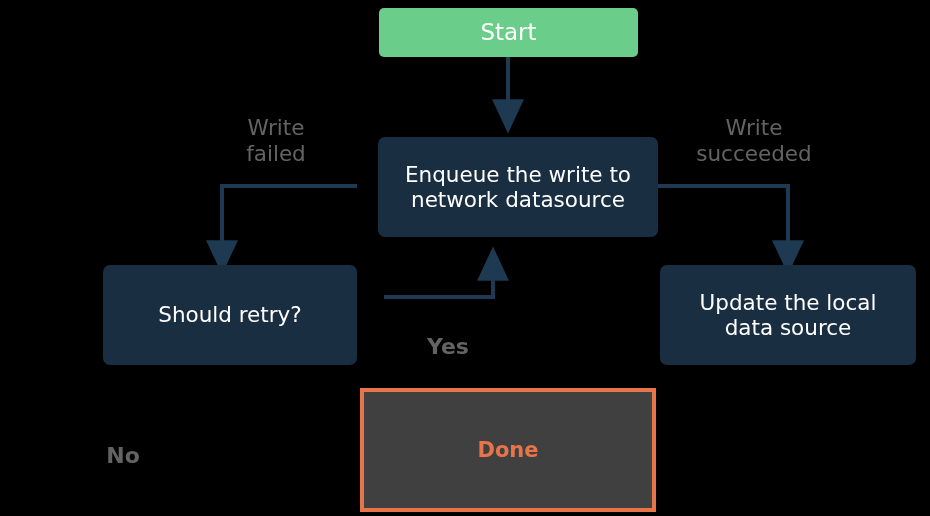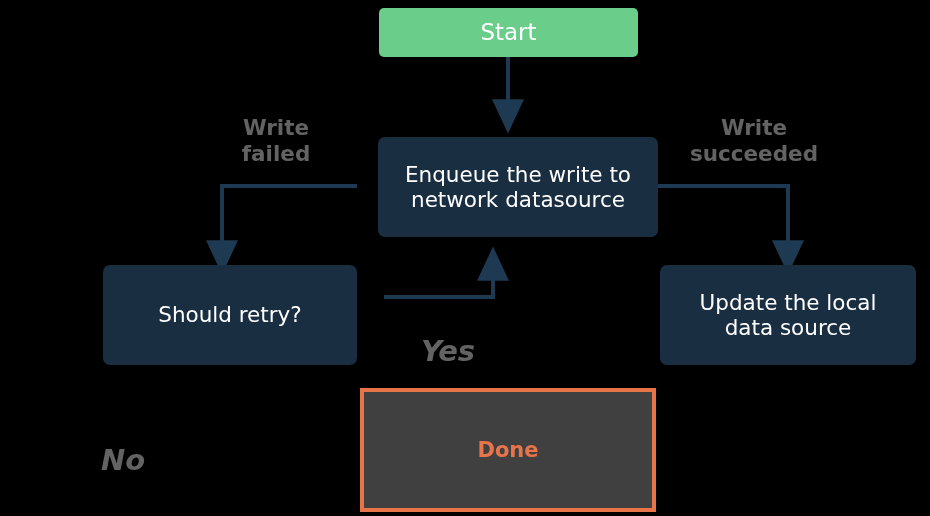--- a/index.html
+++ b/index.html
@@ -51,26 +51,25 @@
   }
   .edge-label {
     position: absolute;
     color: #636363;
     text-align: center;
     line-height: 1.22;
     white-space: pre-line;
   }
   .edge-label-plain {
     font-size: 21.5px;
-    font-weight: 700;
+    font-weight: 400;
   }
   .edge-label-bold {
-    font-size: 29px;
+    font-size: 22px;
     font-weight: 700;
-    font-style: italic;
   }
   svg.edges {
     position: absolute;
     left: 0;
     top: 0;
     width: 930px;
     height: 516px;
     pointer-events: none;
   }
 </style>

